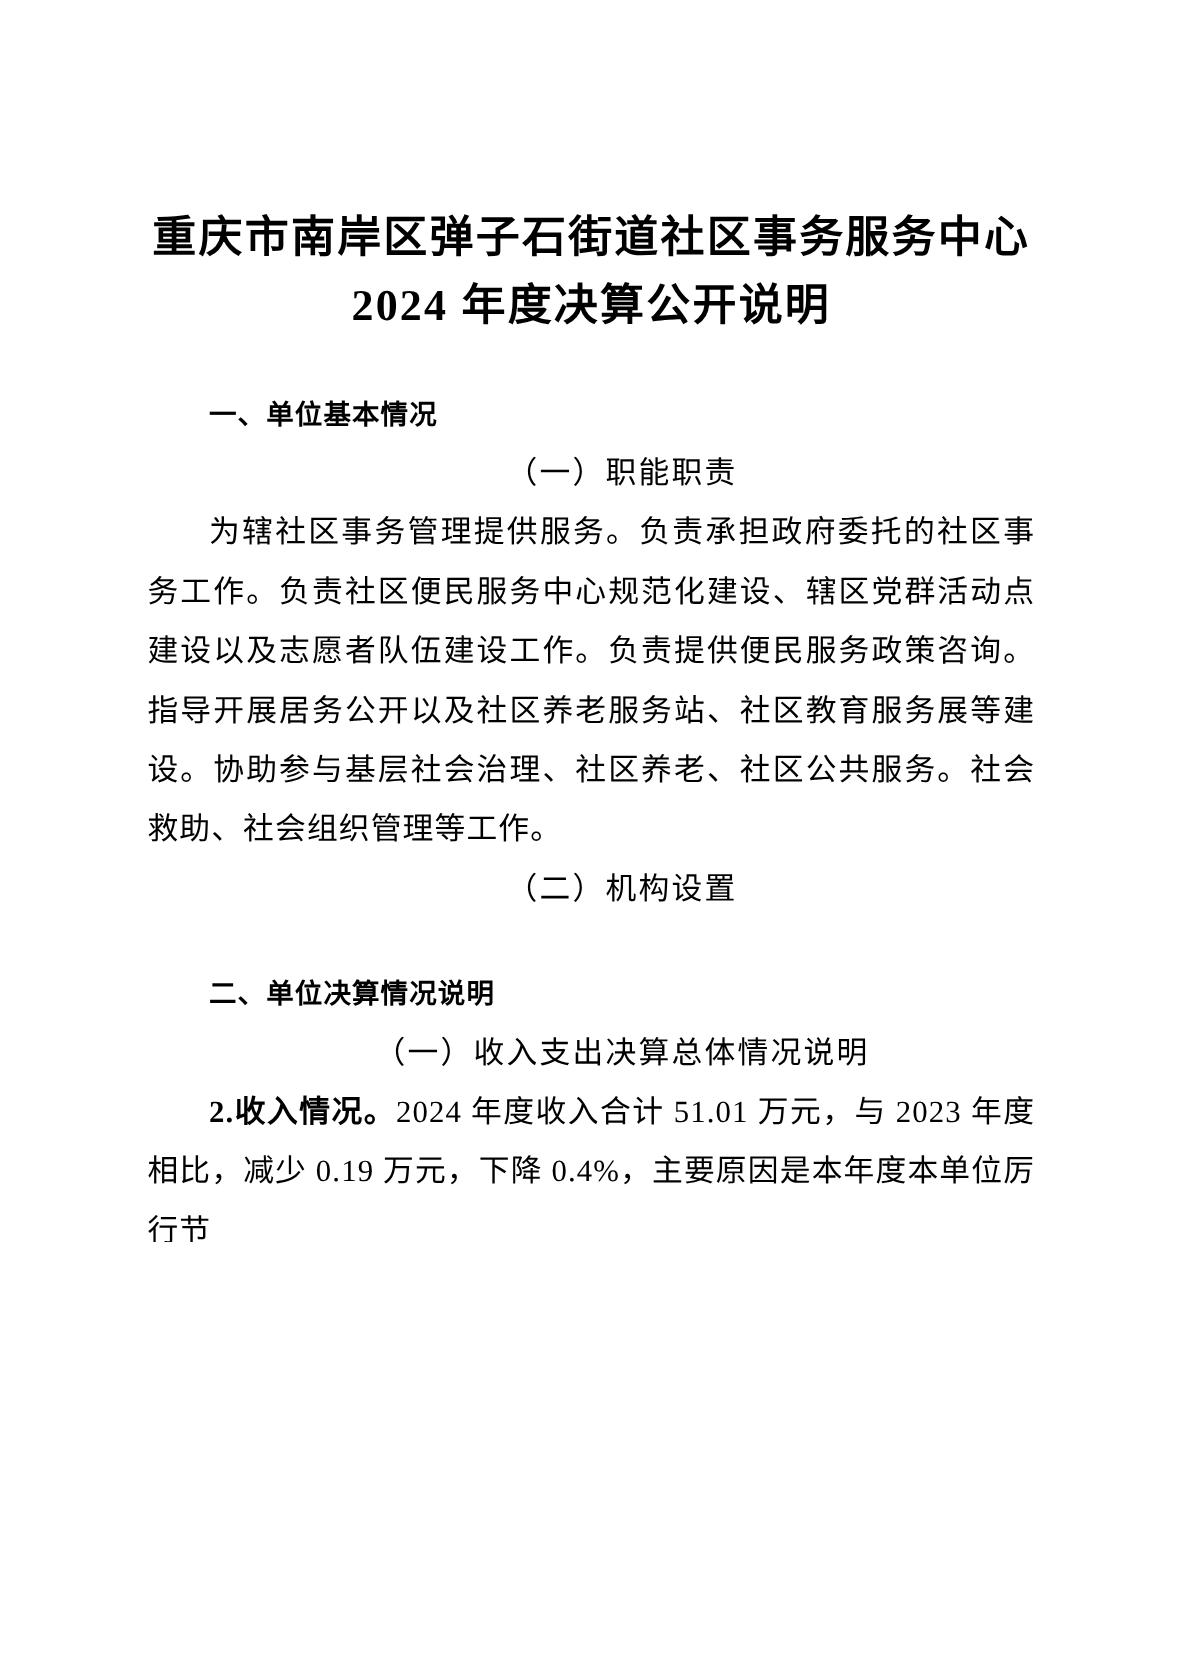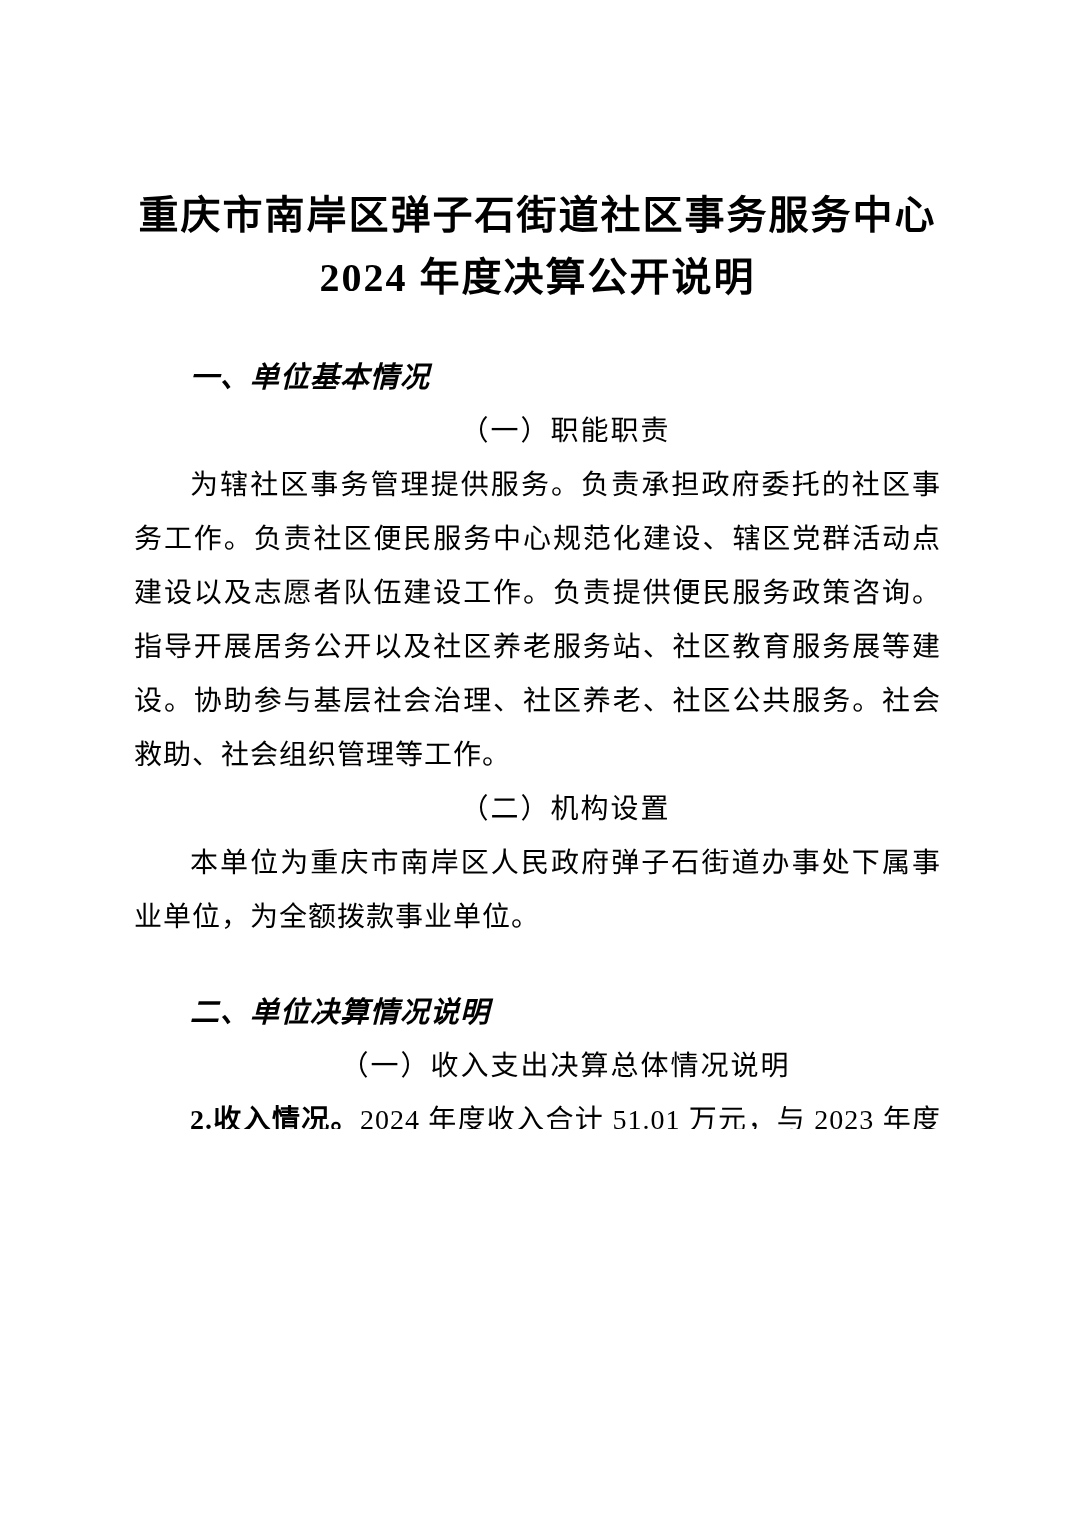--- a/index.html
+++ b/index.html
@@ -30,25 +30,24 @@
     font-size: 40px;
     line-height: 62px;
     letter-spacing: 2px;
     color: #000000;
   }
   .h1 {
     margin: 41px 0 0 0;
     padding-left: 56px;
     font-family: "Liberation Sans", "DejaVu Sans", sans-serif;
     font-weight: 700;
-    font-size: 29px;
+    font-size: 25px;
     line-height: 54px;
     letter-spacing: 1px;
     color: #000000;
-    font-style: italic;
   }
   .h1 + .h2 { margin-top: 0; }
   .h2 {
     margin: 0;
     padding-left: 56px;
     font-family: "Liberation Serif", "DejaVu Serif", serif;
     font-weight: 400;
     font-size: 28px;
     line-height: 54px;
     letter-spacing: 2px;
@@ -93,21 +92,20 @@
     </div>
 
     <div class="h1">一、单位基本情况</div>
 
     <div class="h2">（一）职能职责</div>
 
     <p class="body">为辖社区事务管理提供服务。负责承担政府委托的社区事务工作。负责社区便民服务中心规范化建设、辖区党群活动点建设以及志愿者队伍建设工作。负责提供便民服务政策咨询。指导开展居务公开以及社区养老服务站、社区教育服务展等建设。协助参与基层社会治理、社区养老、社区公共服务。社会救助、社会组织管理等工作。</p>
 
     <div class="h2">（二）机构设置</div>
 
-    <p class="body">本单位为重庆市南岸区人民政府弹子石街道办事处下属事业单位，为全额拨款事业单位。</p>
 
     <div class="h1">二、单位决算情况说明</div>
 
     <div class="h2">（一）收入支出决算总体情况说明</div>
 
 
     <p class="body"><span class="runin">2.收入情况。</span><span>2024 年度收入合计 51.01 万元，与 2023 年度相比，减少 0.19 万元，下降 0.4%，主要原因是本年度本单位厉行节</span></p>
 
   </div>
 

